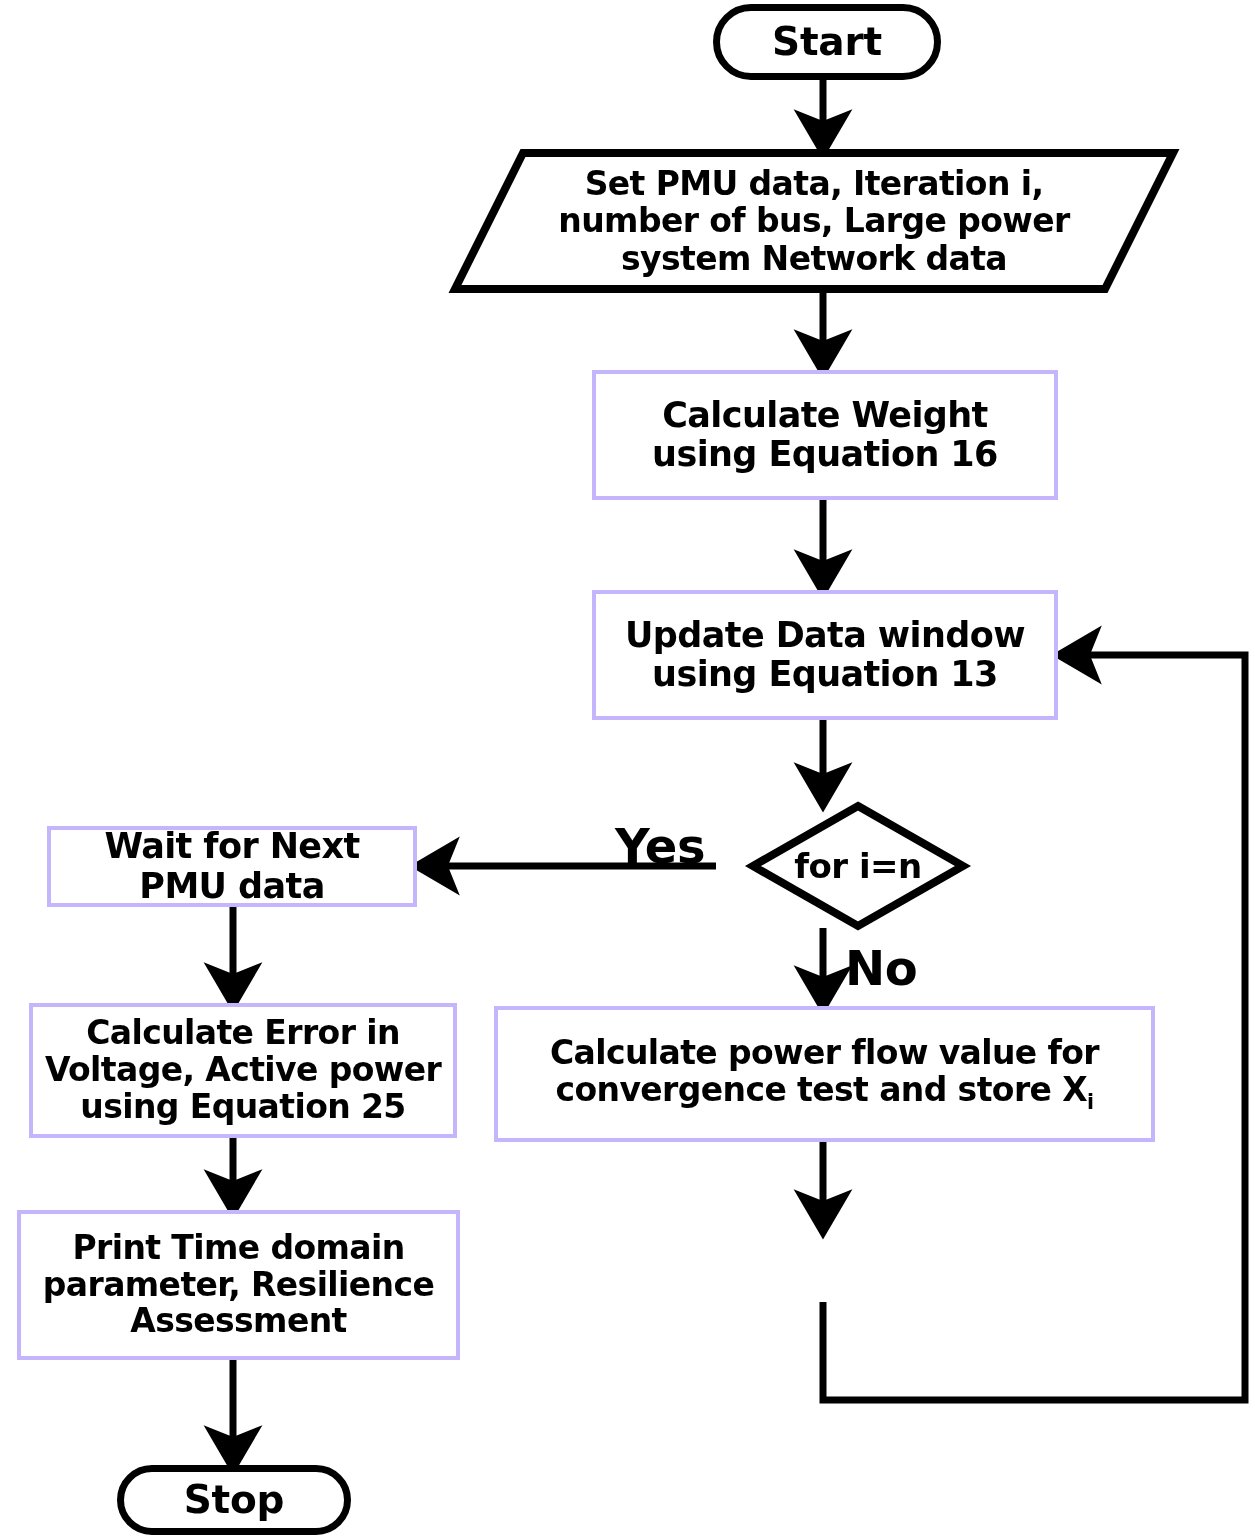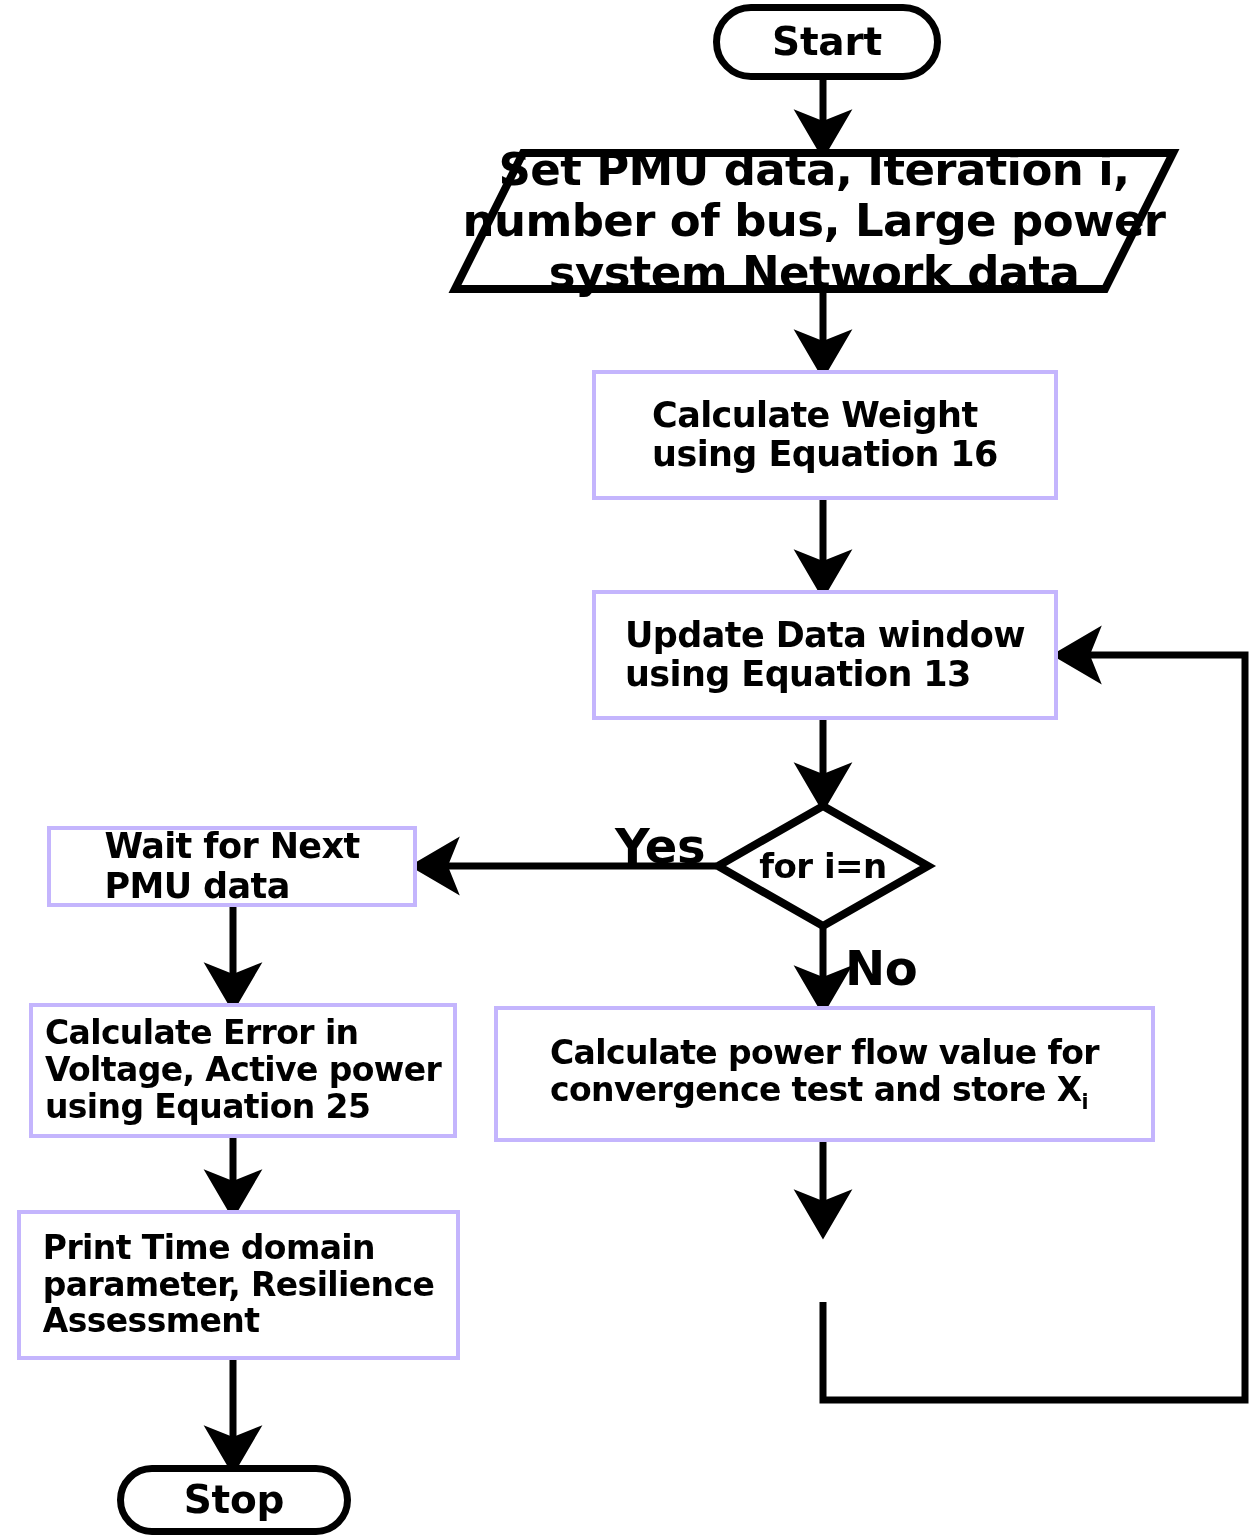--- a/index.html
+++ b/index.html
@@ -14,21 +14,21 @@
     background: #ffffff;
     font-family: "DejaVu Sans", sans-serif;
     overflow: hidden;
   }
   .node {
     position: absolute;
     box-sizing: border-box;
     display: flex;
     align-items: center;
     justify-content: center;
-    text-align: left;
+    text-align: center;
     color: #000000;
     font-weight: bold;
     line-height: 1.12;
     background: #ffffff;
     z-index: 3;
   }
   .terminal {
     border: 7px solid #000000;
     border-radius: 999px;
     font-size: 39px;
@@ -56,21 +56,21 @@
     position: absolute;
     left: 0;
     top: 0;
     width: 100%;
     height: 100%;
     display: flex;
     align-items: center;
     justify-content: center;
     text-align: center;
     font-weight: bold;
-    font-size: 45px;
+    font-size: 33px;
     line-height: 1.14;
     letter-spacing: -0.6px;
     color: #000000;
   }
   .decision-wrap {
     position: absolute;
     z-index: 3;
   }
   .decision-wrap svg {
     position: absolute;
@@ -176,21 +176,21 @@
     </div>
   </div>
 
   <div class="node process" style="left:592px; top:590px; width:466px; height:130px;">
     <div>
       <div>Update Data window</div>
       <div>using Equation 13</div>
     </div>
   </div>
 
-  <div class="decision-wrap" style="left:713px; top:801px; width:220px; height:130px;">
+  <div class="decision-wrap" style="left:748px; top:801px; width:220px; height:130px;">
     <svg width="220" height="130" viewBox="0 0 220 130" xmlns="http://www.w3.org/2000/svg">
       <polygon points="110,5 215,65 110,125 5,65" fill="#ffffff" stroke="#000000" stroke-width="8"></polygon>
     </svg>
     <div class="decision-text">for i=n</div>
   </div>
 
   <div class="edge-label" style="left:615px; top:818px;">Yes</div>
 
   <div class="edge-label" style="left:845px; top:940px;">No</div>
 

